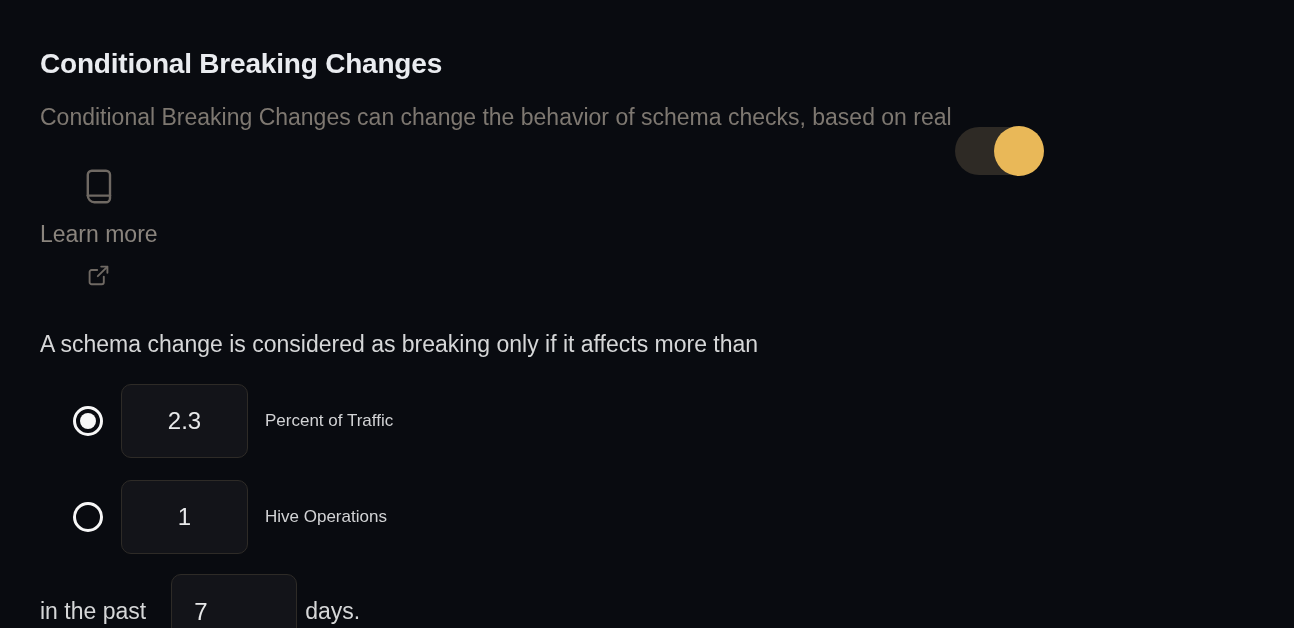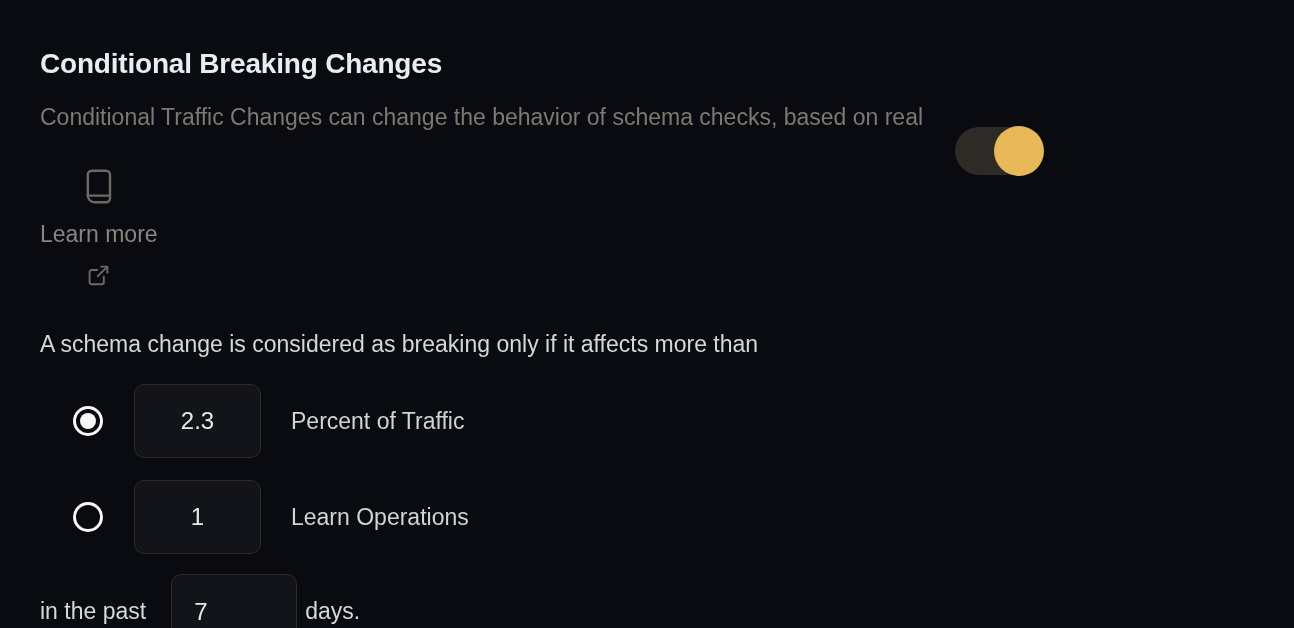--- a/index.html
+++ b/index.html
@@ -63,21 +63,21 @@
     flex-direction: column;
   }
   .learn-more .icn { color: #6f6963; display: flex; align-items: center; }
   .learn-more svg { display: block; }
   .intro {
     margin-top: 44px;
     font-size: 23px;
     line-height: 28px;
     color: #d6d7d8;
   }
-  .opt-row { display: flex; align-items: center; margin-top: 26px; gap: 13px; }
+  .opt-row { display: flex; align-items: center; margin-top: 26px; }
   .opt-row.second { margin-top: 22px; }
   .radio {
     flex: none;
     width: 30px;
     height: 30px;
     margin-left: 33px;
     margin-right: 18px;
     border: 3px solid #f7f7f7;
     border-radius: 50%;
     position: relative;
@@ -98,41 +98,41 @@
     height: 74px;
     background: #131419;
     border: 1px solid #2e2b27;
     border-radius: 10px;
     color: #e8e9ea;
     font-size: 24px;
     text-align: center;
     font-family: inherit;
     outline: none;
   }
-  .opt-label { margin-left: 17px; font-size: 23px; color: #d2d3d5; }
+  .opt-label { margin-left: 17px; font-size: 17px; color: #d2d3d5; }
   .period-row { display: flex; align-items: center; margin-top: 20px; gap: 8px; }
   .period-prefix, .period-suffix { font-size: 23px; color: #d6d7d8; }
   .period-row .num-input {
     width: 126px;
     height: 75px;
     margin-left: 17px;
     text-align: left;
     padding-left: 22px;
   }
   .period-suffix { }
 </style>
 </head>
 <body>
 
 <div class="panel">
 
   <h1 class="title">Conditional Breaking Changes</h1>
 
   <div class="description">
-    <span>Conditional Traffic Changes can change the behavior of schema checks, based on real</span>
+    <span>Conditional Breaking Changes can change the behavior of schema checks, based on real</span>
   </div>
 
   <div class="toggle selected">
     <div class="thumb"></div>
   </div>
 
   <div class="learn-more">
     <span class="icn">
       <svg width="26" height="35" viewBox="0 0 26 35" fill="none" stroke="currentColor" stroke-width="2.4" stroke-linecap="round" stroke-linejoin="round">
         <path d="M6 1.8h14a4 4 0 0 1 4 4v23.4a4 4 0 0 1-4 4H8.4a6.6 6.6 0 0 1-6.6-6.6V5.8a4 4 0 0 1 4-4Z"></path>
@@ -153,21 +153,21 @@
 
   <div class="opt-row">
     <div class="radio selected"></div>
     <input class="num-input" type="text" value="2.3" style="">
     <span class="opt-label">Percent of Traffic</span>
   </div>
 
   <div class="opt-row second">
     <div class="radio"></div>
     <input class="num-input" type="text" value="1" style="">
-    <span class="opt-label">Learn Operations</span>
+    <span class="opt-label">Hive Operations</span>
   </div>
 
   <div class="period-row">
     <span class="period-prefix">in the past</span>
     <input class="num-input" type="text" value="7" style="">
     <span class="period-suffix">days.</span>
   </div>
 
 </div>
 

